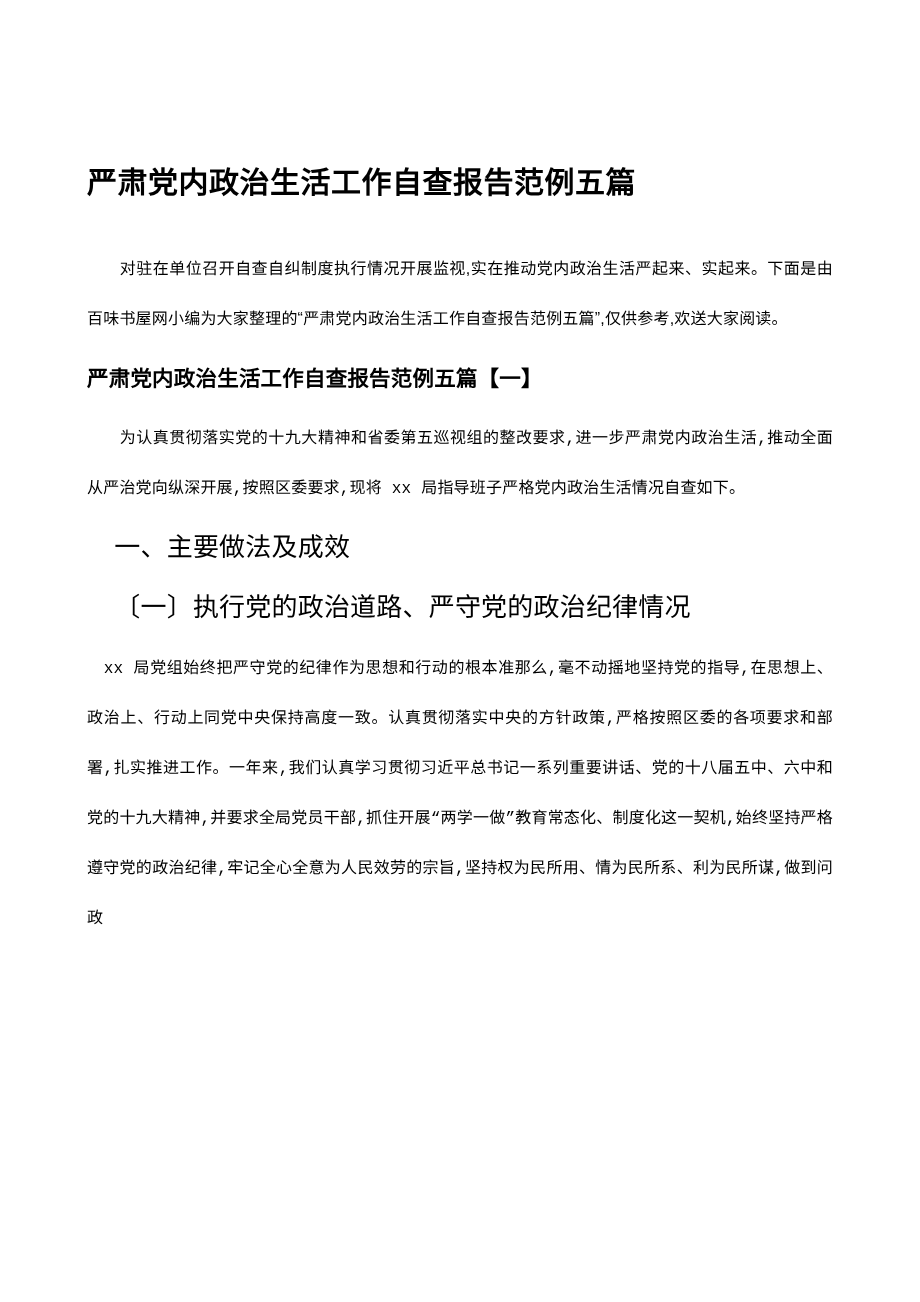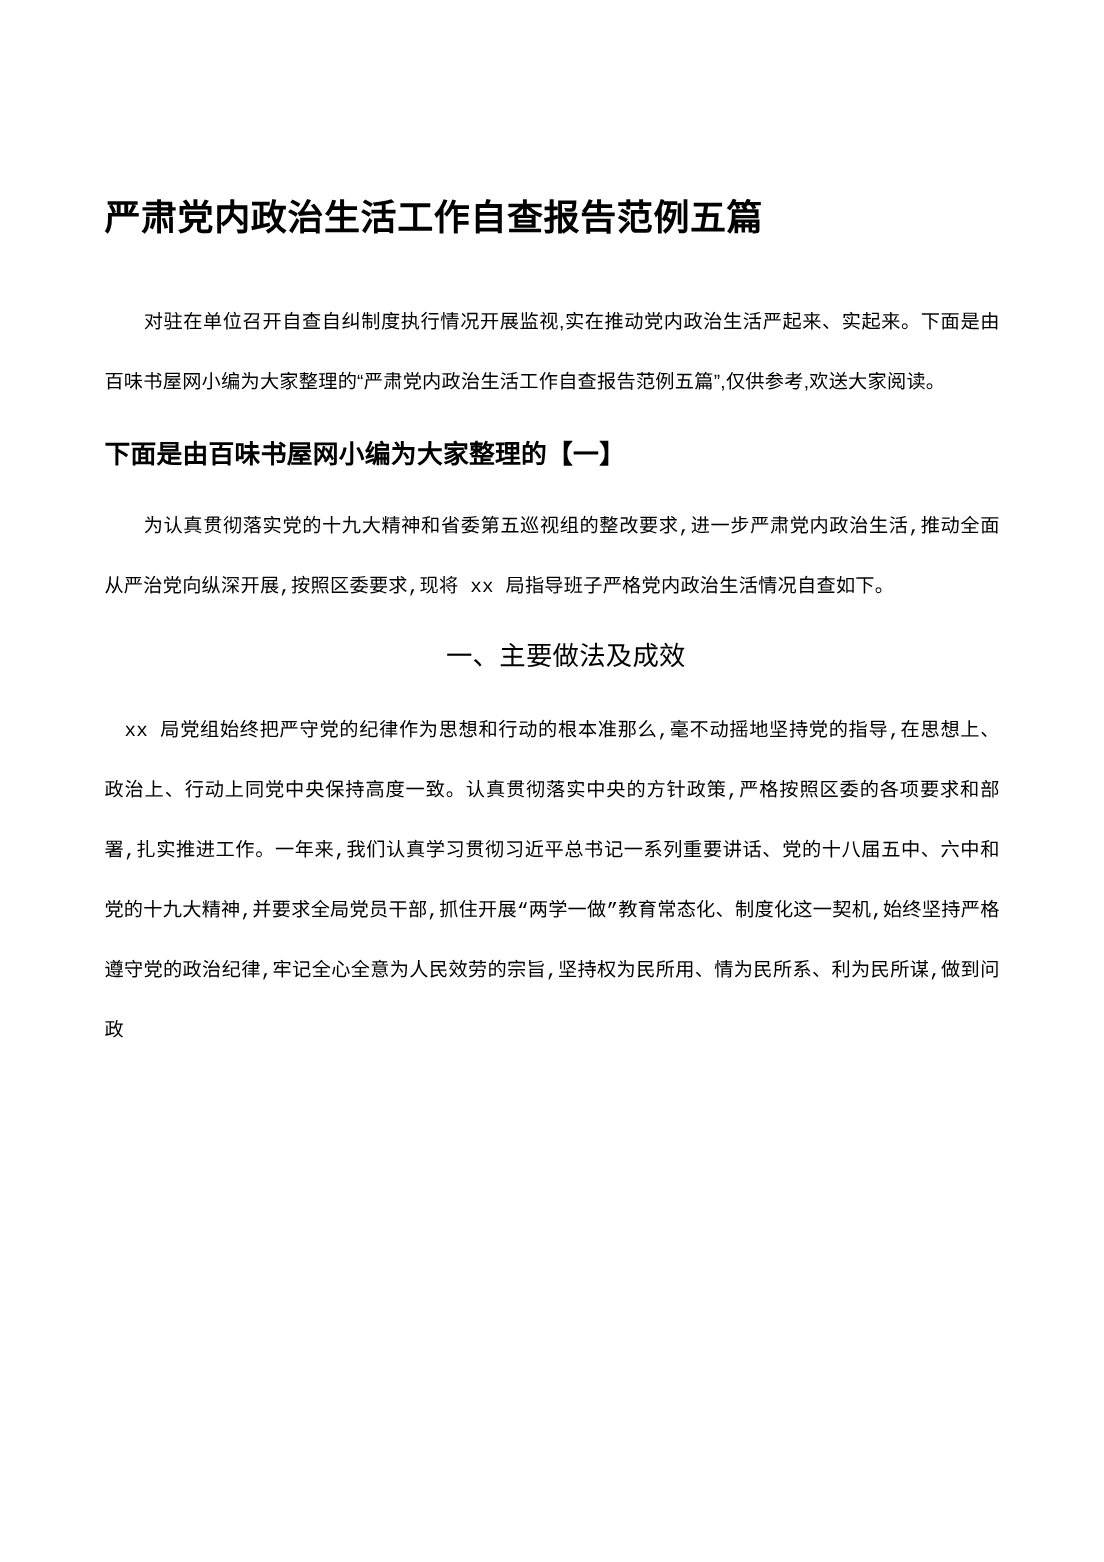--- a/index.html
+++ b/index.html
@@ -59,26 +59,25 @@
   .sub-title {
     font-size: 21.5px;
     font-weight: bold;
     line-height: 50px;
     margin: 0;
     margin-top: 10px;
     text-align: left;
     letter-spacing: 0.2px;
   }
   .section-head {
-    font-size: 22px;
+    font-size: 26px;
     line-height: 50px;
     margin: 0;
     text-indent: 1.05em;
     letter-spacing: 0.2px;
-    text-align: center;
   }
   .gap-sm { margin-top: 10px; font-family: Liberation Mono, monospace; }
   .footer {
     position: absolute;
     left: 0;
     right: 0;
     top: 1178px;
     text-align: center;
     font-size: 16px;
     color: #3a3a3a;
@@ -91,26 +90,27 @@
 <body>
 
 <div class="page">
 
   <div class="content">
 
     <h1 class="doc-title">严肃党内政治生活工作自查报告范例五篇</h1>
 
     <p class="para para-intro indent">对驻在单位召开自查自纠制度执行情况开展监视,实在推动党内政治生活严起来、实起来。下面是由百味书屋网小编为大家整理的“严肃党内政治生活工作自查报告范例五篇”,仅供参考,欢送大家阅读。</p>
 
-    <p class="sub-title">下面是由百味书屋网小编为大家整理的【一】</p>
+    <p class="sub-title">严肃党内政治生活工作自查报告范例五篇【一】</p>
 
     <p class="para indent gap-sm">为认真贯彻落实党的十九大精神和省委第五巡视组的整改要求,进一步严肃党内政治生活,推动全面从严治党向纵深开展,按照区委要求,现将 xx 局指导班子严格党内政治生活情况自查如下。</p>
 
     <p class="section-head gap-sm">一、主要做法及成效</p>
 
+    <p class="section-head gap-sm">〔一〕执行党的政治道路、严守党的政治纪律情况</p>
 
     <p class="para indent-1 gap-sm">xx 局党组始终把严守党的纪律作为思想和行动的根本准那么,毫不动摇地坚持党的指导,在思想上、政治上、行动上同党中央保持高度一致。认真贯彻落实中央的方针政策,严格按照区委的各项要求和部署,扎实推进工作。一年来,我们认真学习贯彻习近平总书记一系列重要讲话、党的十八届五中、六中和党的十九大精神,并要求全局党员干部,抓住开展“两学一做”教育常态化、制度化这一契机,始终坚持严格遵守党的政治纪律,牢记全心全意为人民效劳的宗旨,坚持权为民所用、情为民所系、利为民所谋,做到问政</p>
 
   </div>
 
   <div class="footer">
     <span>1</span>
     <span class="sep">/</span>
     <span>27</span>
   </div>

